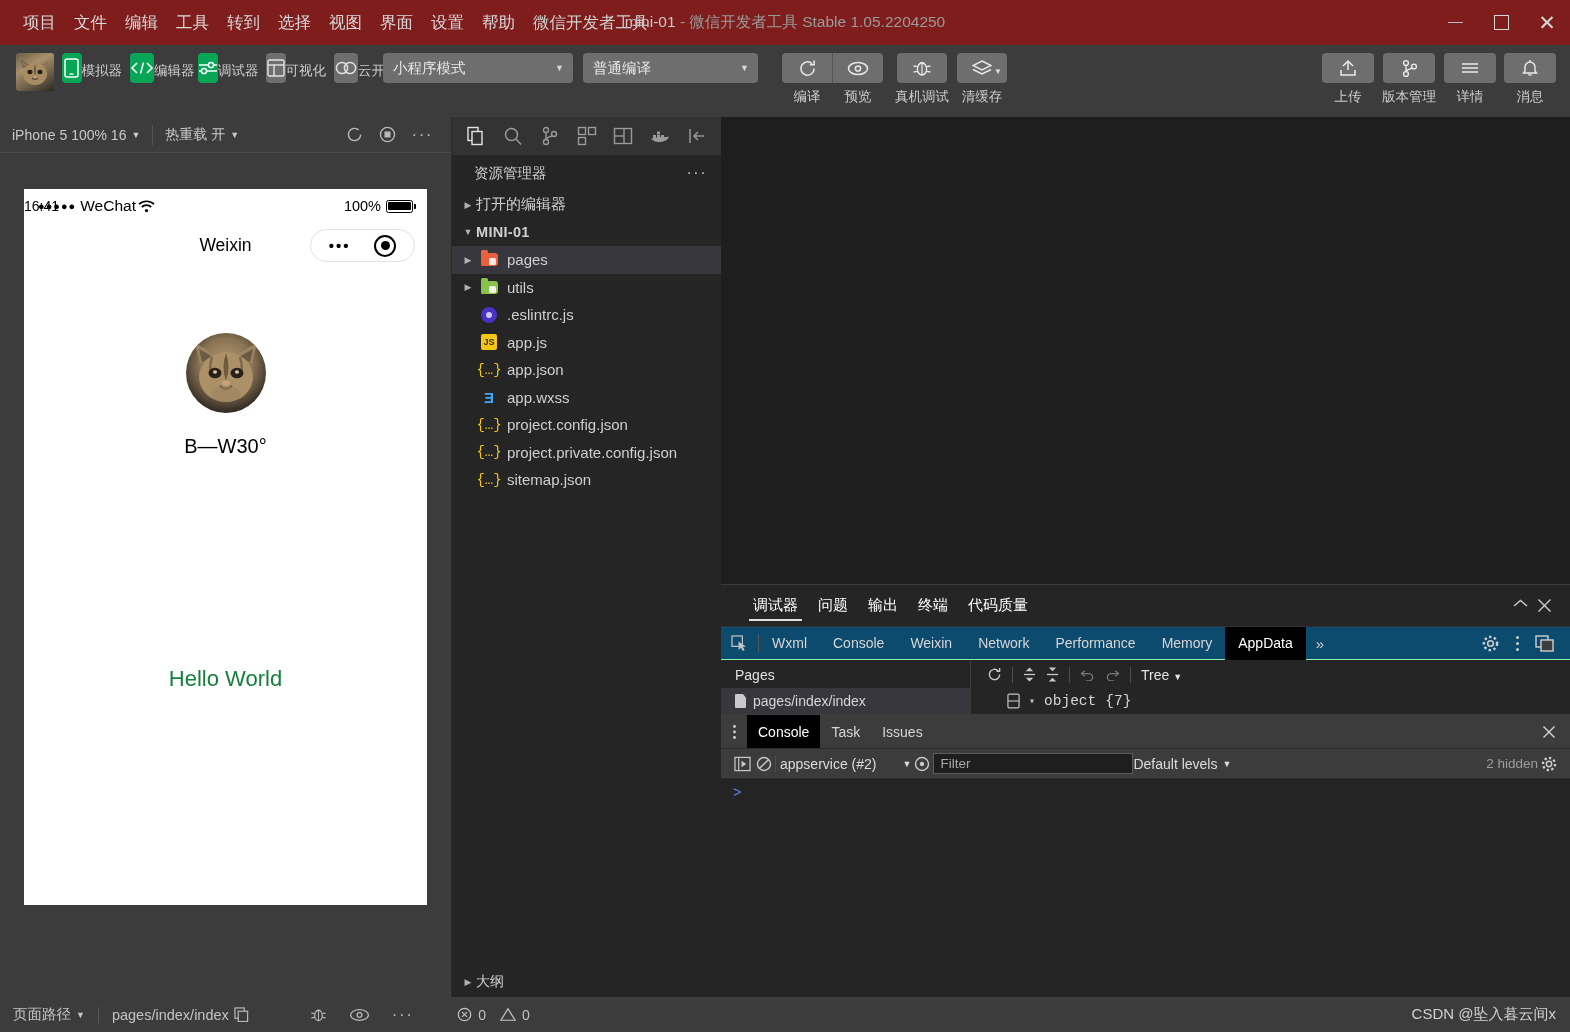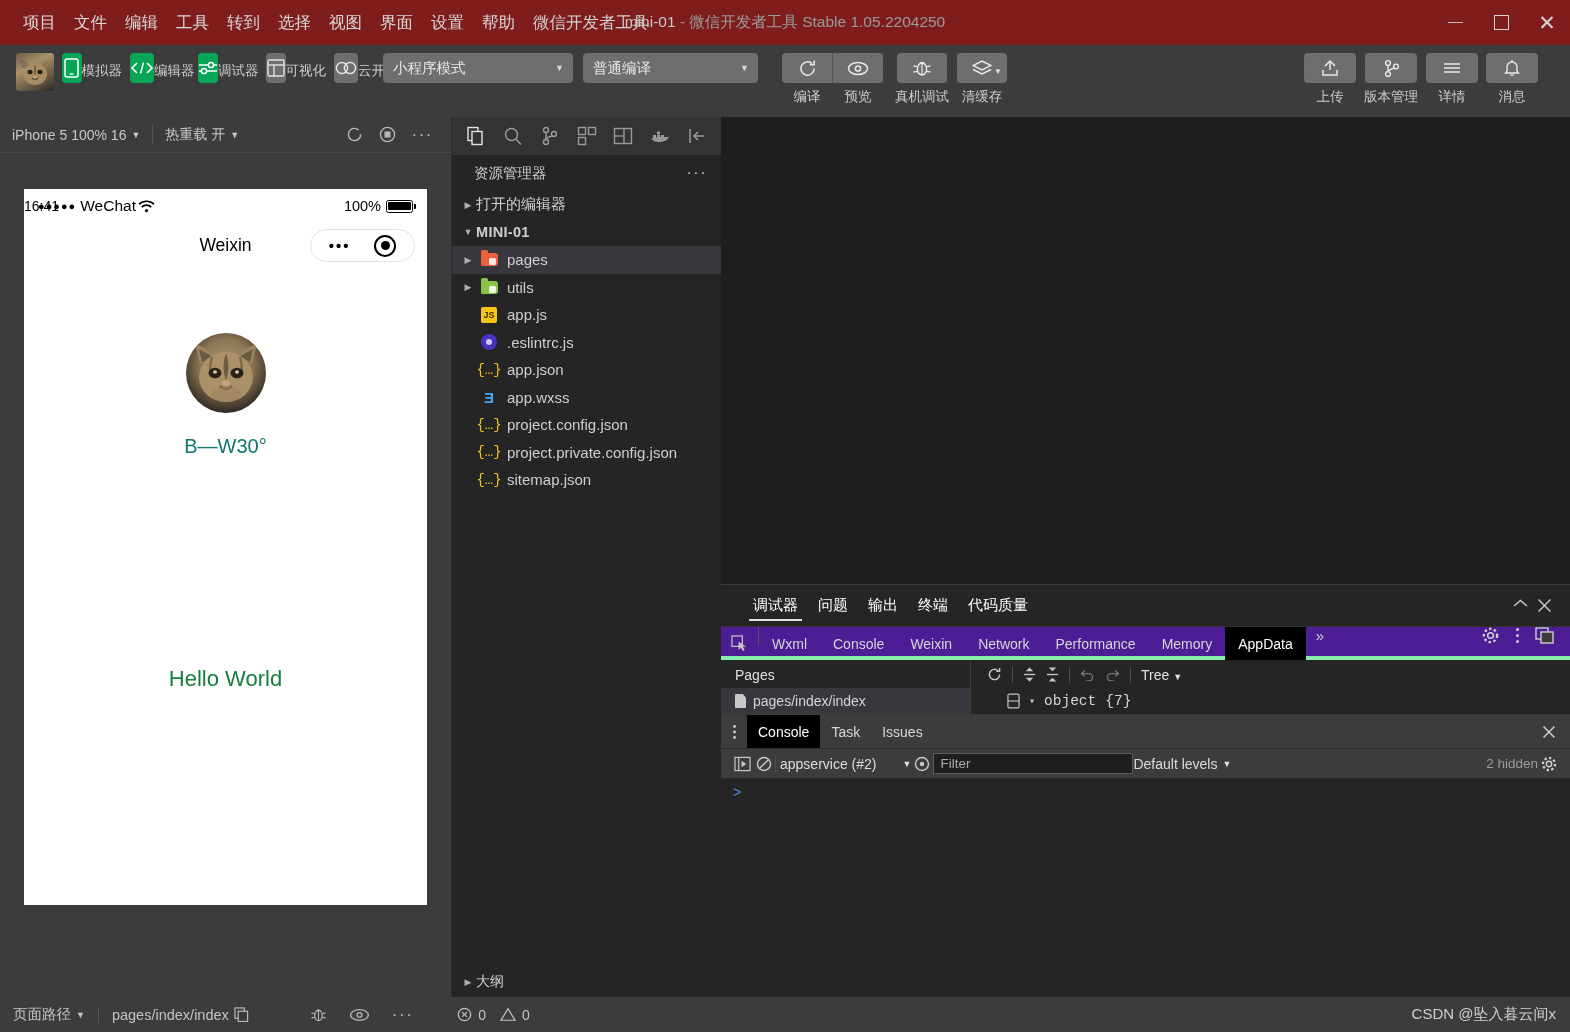--- a/index.html
+++ b/index.html
@@ -77,21 +77,21 @@
   }
   .iconbtn .box {
     height: 30px; min-width: 50px; background: #6e6e6e;
     display: flex; align-items: center; justify-content: center; color: #e8e8e8;
   }
   .iconbtn .lbl { margin-top: 5px; font-size: 13.5px; color: #cdcdcd; white-space: nowrap; }
   .seg-left { border-radius: 4px 0 0 4px; }
   .seg-right { border-radius: 0 4px 4px 0; }
   .seg-sep { width: 1px; background: #555; height: 30px; }
 
-  .tb-right { right: 32px; top: 8px; display: flex; gap: 8px; }
+  .tb-right { right: 14px; top: 8px; display: flex; gap: 8px; }
   .tb-right .box {
     width: 52px; height: 30px; border-radius: 4px; background: #6e6e6e;
     display: flex; align-items: center; justify-content: center; color: #eaeaea;
   }
 
   
   .sim-col {
     position: absolute; left: 0; top: 117px; width: 451px; bottom: 35px;
     background: #3c3c3c;
   }
@@ -133,21 +133,21 @@
     display: flex; align-items: center; justify-content: center;
   }
   .cap-target i { width: 9px; height: 9px; border-radius: 50%; background: #000; display:block; }
 
   .phone-body { padding-top: 66px; text-align: center; }
   .avatar-big {
     width: 80px; height: 80px; border-radius: 50%; margin: 0 auto;
     overflow: hidden; position: relative;
     background: radial-gradient(circle at 50% 40%, #b39a72 0%, #8a7454 42%, #3a3228 72%, #15130f 100%);
   }
-  .nickname { margin-top: 22px; font-size: 20px; color: #0f766e; }
+  .nickname { margin-top: 22px; font-size: 20px; color: #000000; }
   .hello { margin-top: 208px; font-size: 22px; color: #15803d; }
 
   
   .cat-face svg { display: block; }
 
   
   .explorer {
     position: absolute; left: 451px; top: 117px; width: 270px; bottom: 35px;
     background: #252526; border-left: 1px solid #2b2b2b;
   }
@@ -218,22 +218,22 @@
     display: flex; align-items: center; cursor: default; position: relative;
   }
   .dbg-tab.active { color: #ffffff; }
   .dbg-tab.active::after {
     content: ""; position: absolute; left: 6px; right: 6px; bottom: 6px;
     height: 1.5px; background: #e0e0e0;
   }
   .dbg-tabs .right-ic { margin-left: auto; display: flex; gap: 8px; padding-right: 18px; color: #c7c7c7; }
 
   .dt-tabs {
-    height: 33px; background: #4c1d95; display: flex; align-items: flex-start;
-    border-bottom: 4px solid #86efac;
+    height: 33px; background: #0c4a6e; display: flex; align-items: center;
+    border-bottom: 1px solid #86efac;
   }
   .dt-inspect {
     width: 37px; height: 33px; display: flex; align-items: center; justify-content: center;
     color: #c4c4c4;
   }
   .dt-sep { width: 1px; height: 18px; background: #565656; }
   .dt-tab {
     color: #d6d6d6; font-size: 14px; padding: 0 13px; height: 33px;
     display: flex; align-items: center; cursor: default;
   }
@@ -693,32 +693,32 @@
       <span class="ficon">
           <span class="folder green">
             <i></i>
           </span>
         </span>
       <span>utils</span>
     </div>
     <div class="tree-row findent">
       <span class="tw"></span>
       <span class="ficon">
-          <span class="jsbadge">JS</span>
-        </span>
-      <span>app.js</span>
+          <span class="eslint-ic">
+            <i></i>
+          </span>
+        </span>
+      <span>.eslintrc.js</span>
     </div>
     <div class="tree-row findent">
       <span class="tw"></span>
       <span class="ficon">
-          <span class="eslint-ic">
-            <i></i>
-          </span>
-        </span>
-      <span>.eslintrc.js</span>
+          <span class="jsbadge">JS</span>
+        </span>
+      <span>app.js</span>
     </div>
     <div class="tree-row findent">
       <span class="tw"></span>
       <span class="ficon">
           <span class="braces">{…}</span>
         </span>
       <span>app.json</span>
     </div>
     <div class="tree-row findent">
       <span class="tw"></span>

